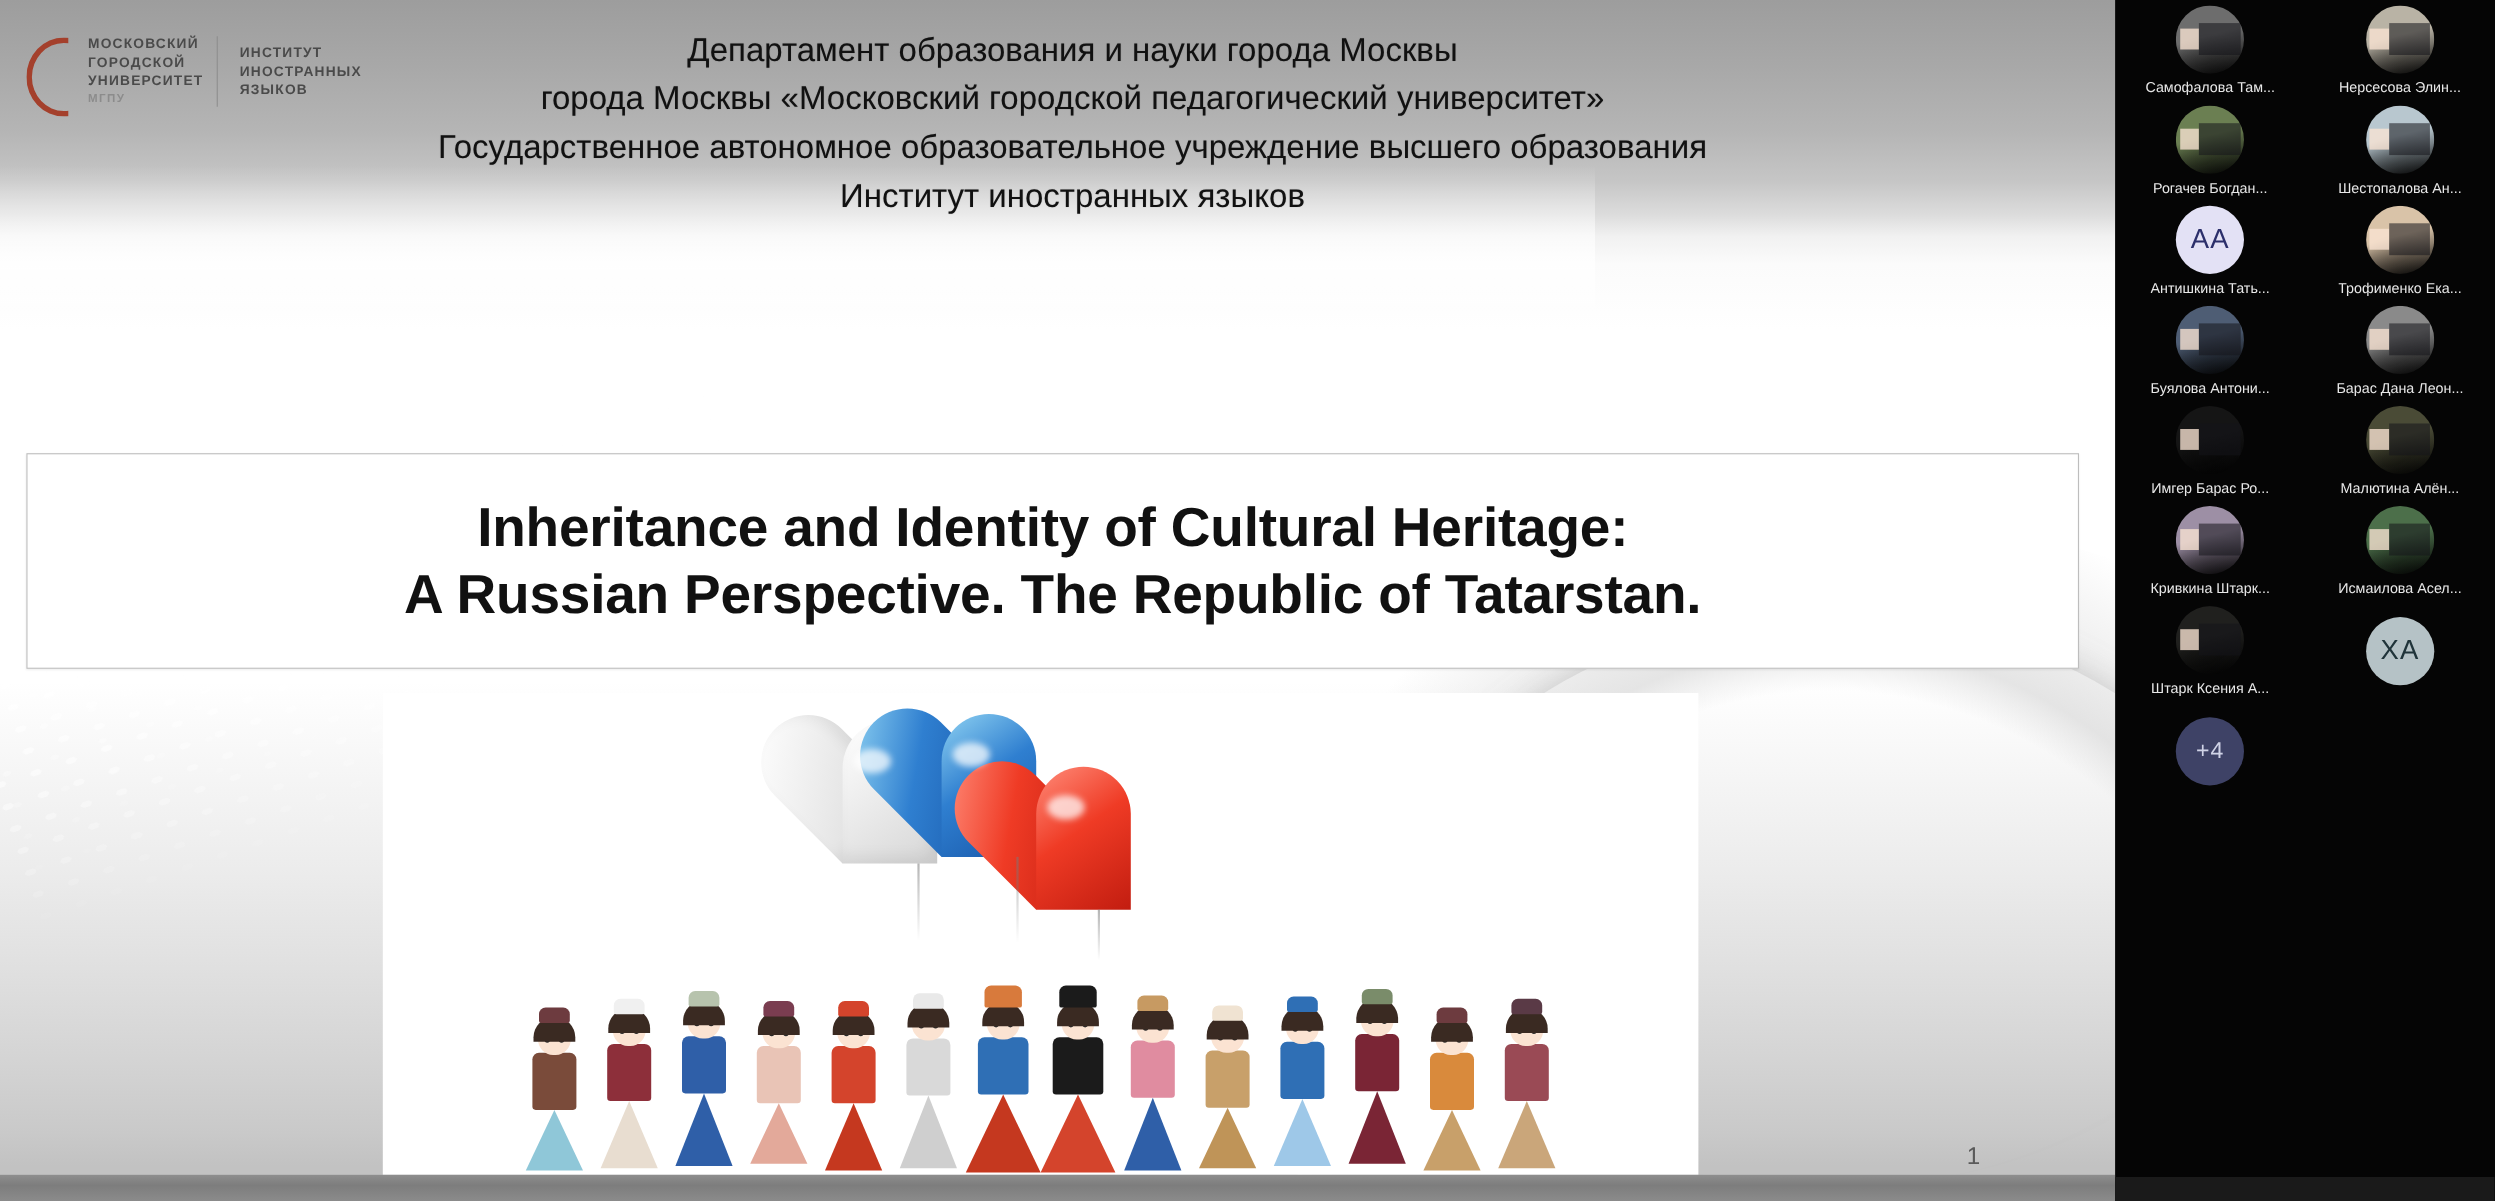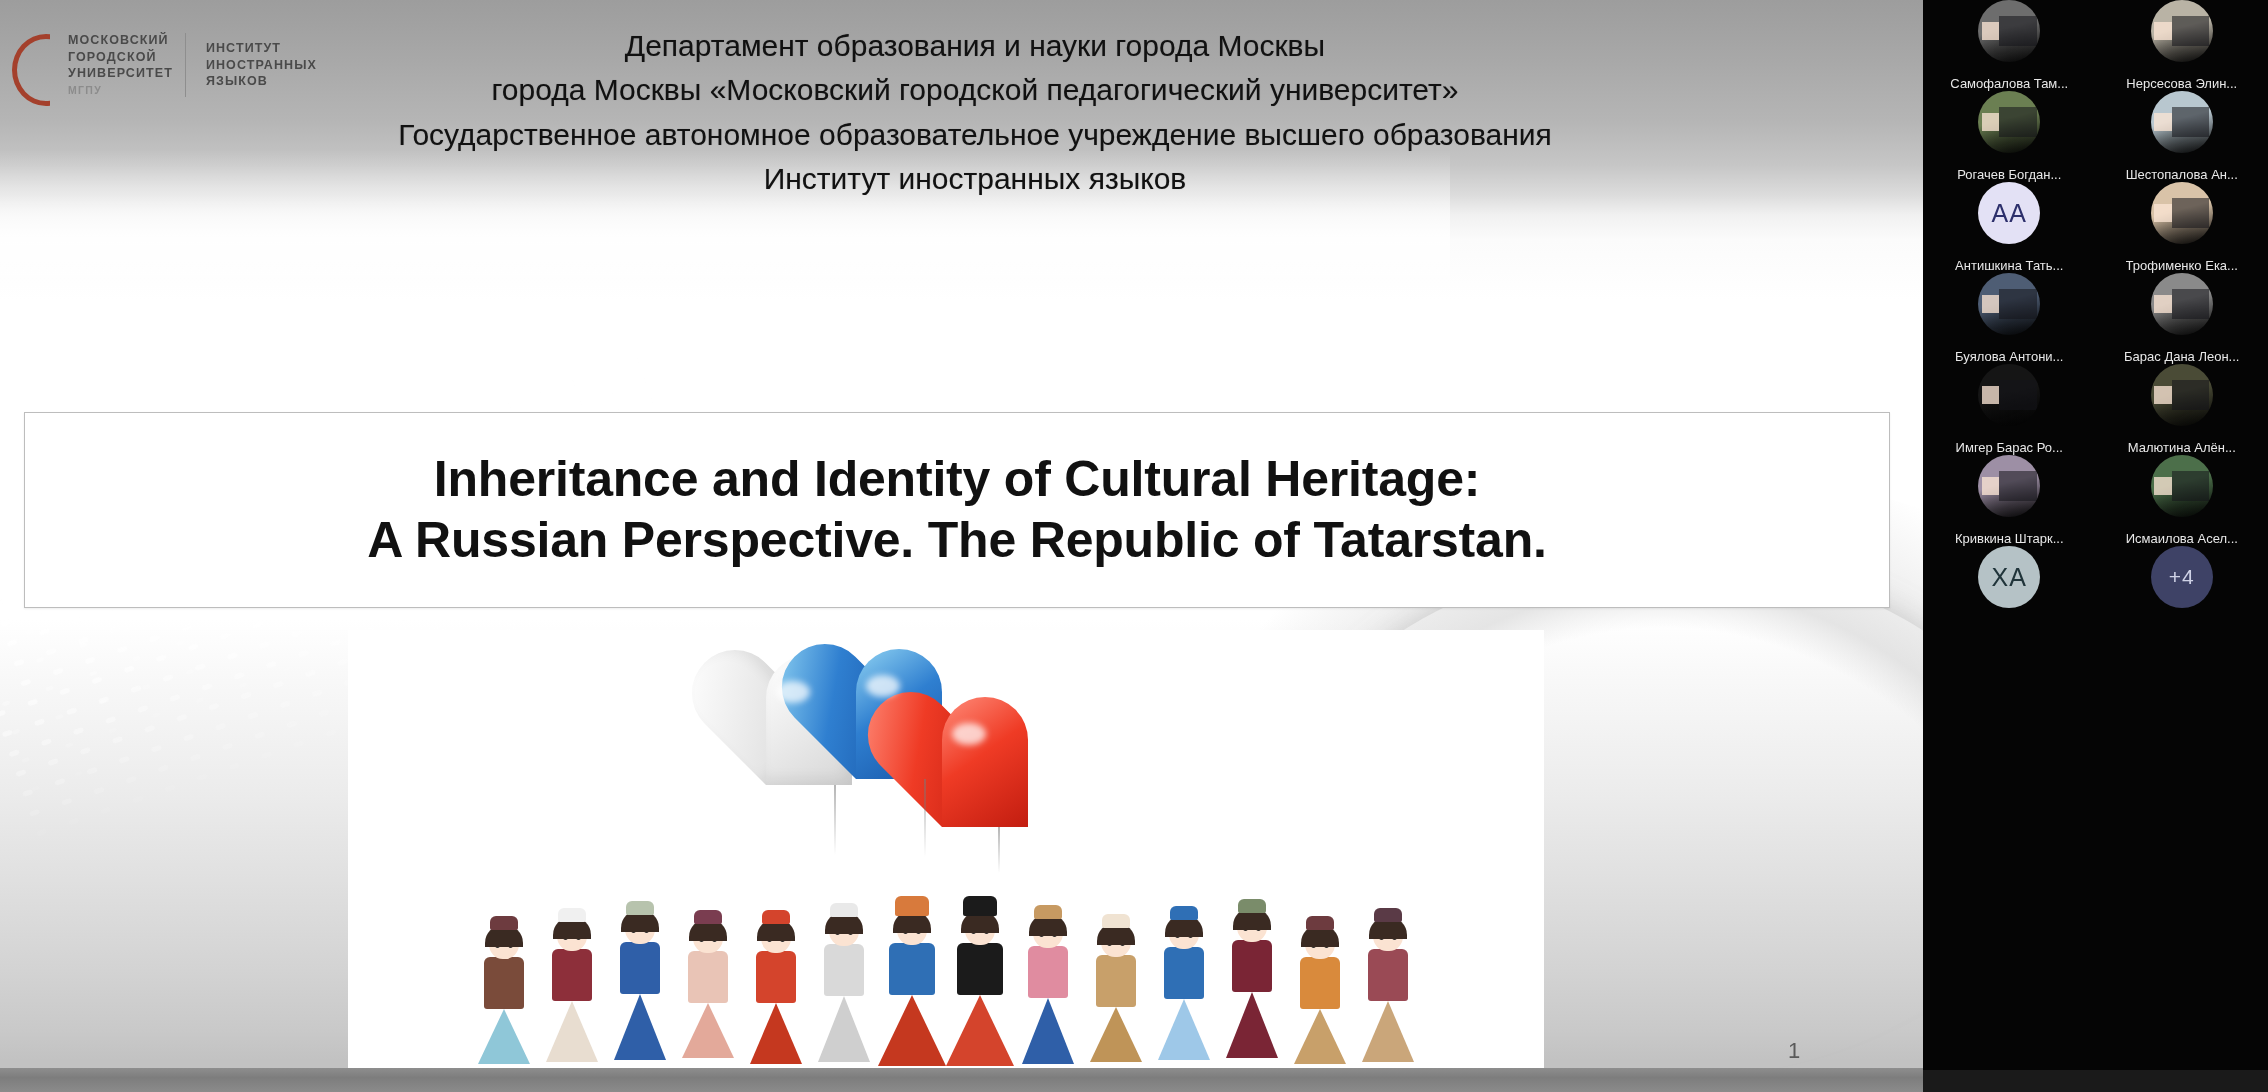--- a/index.html
+++ b/index.html
@@ -70,21 +70,21 @@
             mask-image:radial-gradient(ellipse at 25% 40%, rgba(0,0,0,.8), rgba(0,0,0,0) 72%);
     transform:rotate(-3deg); pointer-events:none;
   }
   
   .slide-bottom-bar{
     position:absolute; left:0; bottom:0; width:1923px; height:24px;
     background:linear-gradient(to bottom,#8e8e8e,#7d7d7d 40%,#8b8b8b);
   }
 
   
-  .logo{ position:absolute; left:6px; top:26px; width:330px; height:78px; display:flex; align-items:center; }
+  .logo{ position:absolute; left:18px; top:26px; width:330px; height:78px; display:flex; align-items:center; }
   .logo-arc{ width:48px; height:66px; position:relative; flex:0 0 auto; }
   .logo-arc::before{
     content:""; position:absolute; left:6px; top:2px; width:58px; height:62px;
     border:5px solid #a4402c; border-radius:50%;
     clip-path:polygon(0 0, 56% 0, 56% 100%, 0 100%);
   }
   .logo-words{ margin-left:14px; display:flex; flex-direction:column; justify-content:center; }
   .logo-words span{
     font-size:12.5px; letter-spacing:1.1px; font-weight:700; color:#4a4a4a; line-height:1.32;
   }
@@ -146,21 +146,21 @@
 
   
   .page-num{ position:absolute; left:1788px; top:1038px; font-size:22px; color:#5a5a5a; }
 
   
   #rail{
     position:absolute; left:1923px; top:0; width:345px; height:1092px;
     background:#050505; overflow:hidden;
   }
   .rail-grid{ display:grid; grid-template-columns:1fr 1fr; }
-  .tile{ display:flex; flex-direction:column; align-items:center; height:91px; justify-content:space-between; }
+  .tile{ display:flex; flex-direction:column; align-items:center; height:91px; justify-content:center; }
   .tile .av{
     width:62px; height:62px; border-radius:50%; overflow:hidden; position:relative;
     display:flex; align-items:center; justify-content:center; flex:0 0 auto;
   }
   .tile .nm{
     margin-top:5px; font-size:13px; color:#e8e8e8; max-width:150px;
     white-space:nowrap; overflow:hidden; text-align:center; font-family:"Liberation Sans", sans-serif;
   }
   .initials{ font-size:25px; font-weight:500; letter-spacing:1px; }
   .rail-bottom-bar{ position:absolute; left:0; bottom:0; width:345px; height:22px; background:#1a1a1a; }
@@ -427,20 +427,27 @@
           <div class="nm">Кривкина Штарк...</div>
         </div>
         <div class="tile">
           <div class="av" style="background: radial-gradient(circle at 50% 118%, rgba(0, 0, 0, 0.45), rgba(0, 0, 0, 0) 60%), linear-gradient(165deg, rgb(76, 111, 74) 0%, rgb(76, 111, 74) 45%, rgba(0, 0, 0, 0.55) 100%);">
             <div class="fig" style="left: 36%; top: 20%; width: 28%; height: 30%; background: rgba(250, 228, 212, 0.78);"></div>
             <div class="torso" style="left: 20%; top: 52%; width: 60%; height: 48%; background: rgba(20, 20, 25, 0.55);"></div>
           </div>
           <div class="nm">Исмаилова Асел...</div>
         </div>
         <div class="tile">
+          <div class="av" style="background: radial-gradient(circle at 50% 118%, rgba(0, 0, 0, 0.45), rgba(0, 0, 0, 0) 60%), linear-gradient(165deg, rgb(32, 32, 30) 0%, rgb(32, 32, 30) 45%, rgba(0, 0, 0, 0.55) 100%);">
+            <div class="fig" style="left: 36%; top: 20%; width: 28%; height: 30%; background: rgba(250, 228, 212, 0.78);"></div>
+            <div class="torso" style="left: 20%; top: 52%; width: 60%; height: 48%; background: rgba(20, 20, 25, 0.55);"></div>
+          </div>
+          <div class="nm">Штарк Ксения А...</div>
+        </div>
+        <div class="tile">
           <div class="av" style="background: rgb(181, 194, 198);">
             <span class="initials" style="color: rgb(32, 52, 58);">ХА</span>
           </div>
         </div>
         <div class="tile">
           <div class="av" style="background: rgb(62, 66, 102);">
             <span class="initials" style="color: rgb(207, 210, 230); font-size: 21px; font-weight: 400;">+4</span>
           </div>
         </div>
       </div>

